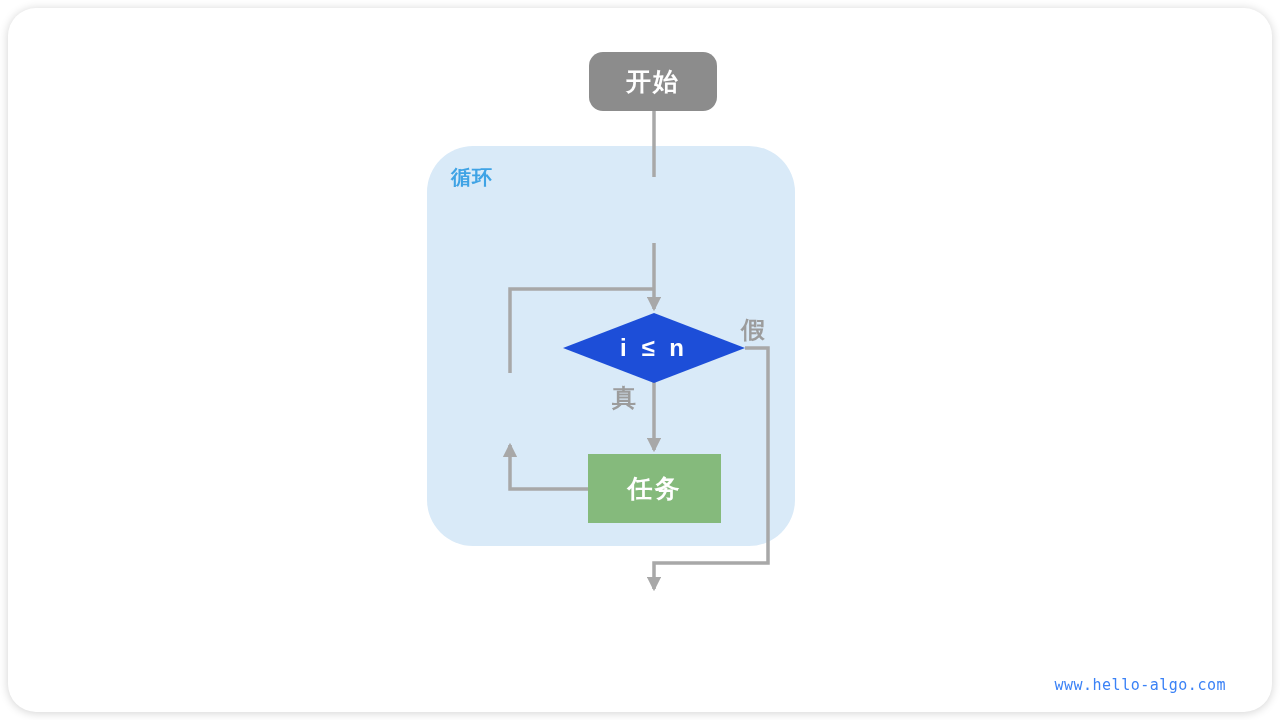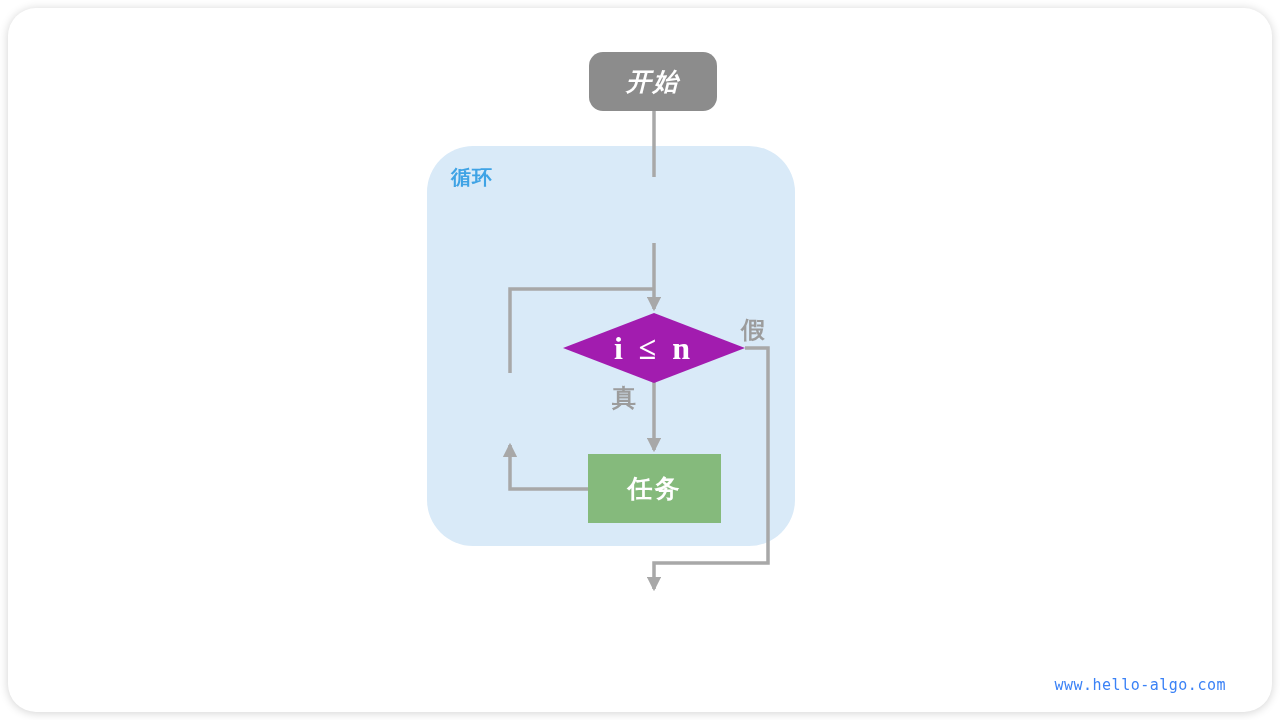--- a/index.html
+++ b/index.html
@@ -73,28 +73,28 @@
     font-family: "DejaVu Sans Mono", monospace;
     font-size: 20px;
     font-weight: bold;
     letter-spacing: 1px;
     margin-top: 3px;
   }
   .decision {
     position: absolute;
     left: 563px; top: 313px;
     width: 182px; height: 70px;
-    background: #a21caf;
+    background: #1d4ed8;
     clip-path: polygon(50% 0%, 100% 50%, 50% 100%, 0% 50%);
     display: flex;
     align-items: center;
     justify-content: center;
     color: #ffffff;
-    font-family: Liberation Serif, serif;
-    font-size: 32px;
+    font-family: Liberation Sans, sans-serif;
+    font-size: 24px;
     font-weight: bold;
     letter-spacing: 4px;
   }
   .edge-label {
     position: absolute;
     font-size: 24px;
     font-weight: bold;
     color: #9C9C9C;
   }
   .edge-label-false { left: 741px; top: 314px; }
@@ -126,21 +126,21 @@
     <g stroke="#A8A8A8" stroke-width="3.5" fill="none">
       <path d="M 654 111 L 654 177"></path>
       <path d="M 510 373 L 510 289 L 654 289"></path>
       <path d="M 654 243 L 654 309" marker-end="url(#arrow)"></path>
       <path d="M 654 382 L 654 450" marker-end="url(#arrow)"></path>
       <path d="M 745 348 L 768 348 L 768 563 L 654 563 L 654 589" marker-end="url(#arrow)"></path>
       <path d="M 588 489 L 510 489 L 510 445" marker-end="url(#arrow)"></path>
     </g>
   </svg>
 
-  <div class="node terminal" style="left:589px; top:52px; width:128px; height:59px;font-style:italic;">
+  <div class="node terminal" style="left:589px; top:52px; width:128px; height:59px;">
     <span>开始</span>
   </div>
 
 
   <div class="decision">
     <span>i ≤ n</span>
   </div>
 
   <div class="edge-label edge-label-false">假</div>
   <div class="edge-label edge-label-true">真</div>

